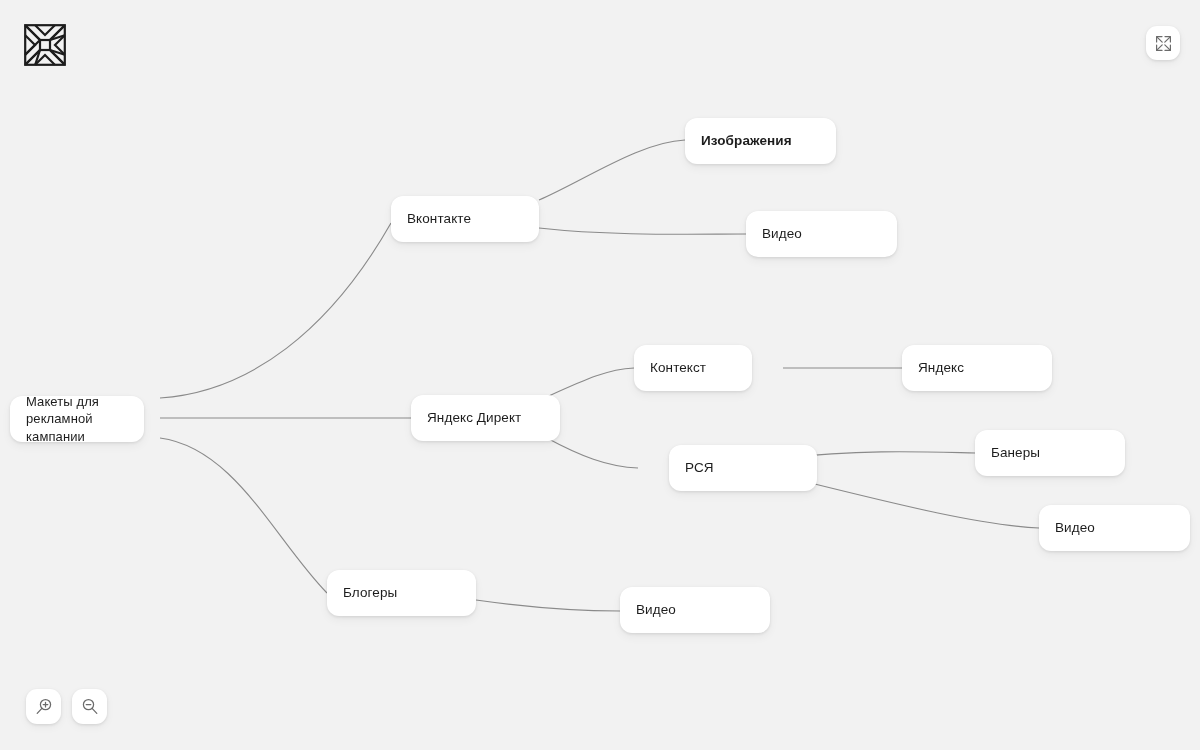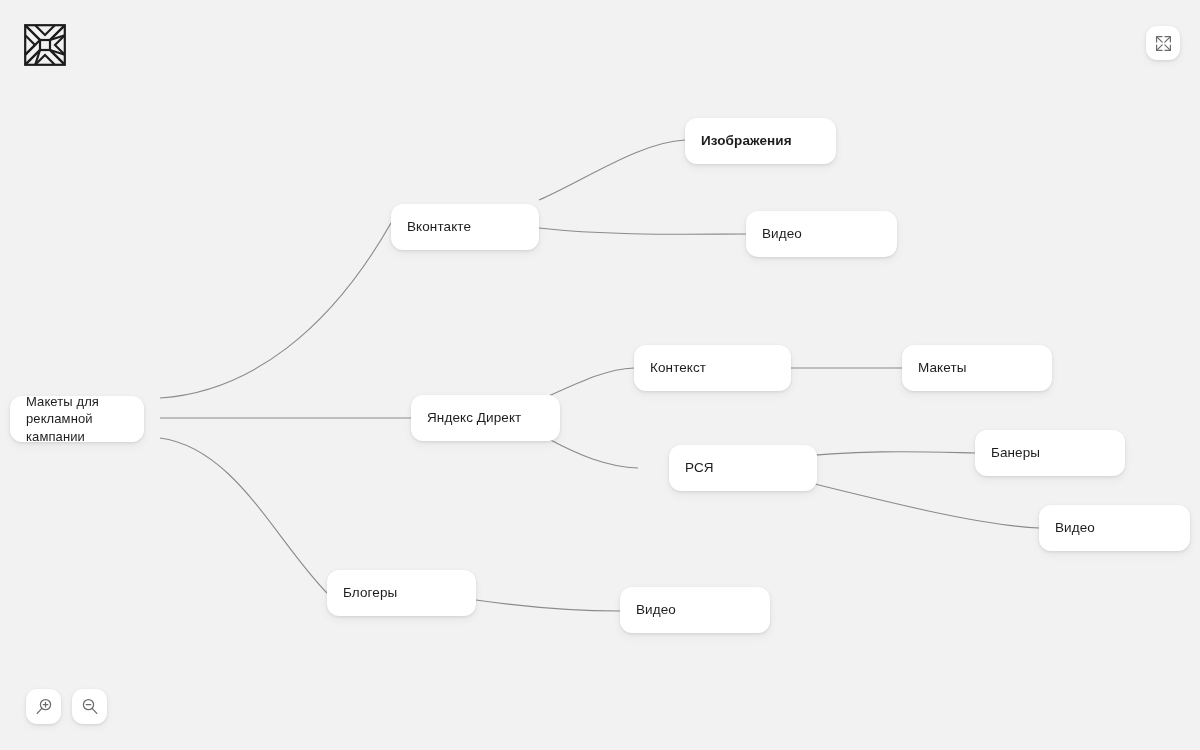--- a/index.html
+++ b/index.html
@@ -131,37 +131,37 @@
       <path d="M 786 458 C 860 449 930 452 975 453"></path>
       <path d="M 786 477 C 880 500 975 525 1039 528"></path>
       <path d="M 476 600 C 540 609 585 611 620 611"></path>
     </svg>
 
   <div id="nodes">
       <div class="node root" style="left: 10px; top: 396px; width: 134px; height: 46px;">
         <span class="node-label">Макеты для
 рекламной кампании</span>
       </div>
-      <div class="node" style="left: 391px; top: 204px; width: 148px; height: 46px;">
+      <div class="node" style="left: 391px; top: 196px; width: 148px; height: 46px;">
         <span class="node-label">Вконтакте</span>
       </div>
       <div class="node" style="left: 685px; top: 118px; width: 151px; height: 46px; font-weight: bold;">
         <span class="node-label">Изображения</span>
       </div>
       <div class="node" style="left: 746px; top: 211px; width: 151px; height: 46px;">
         <span class="node-label">Видео</span>
       </div>
       <div class="node" style="left: 411px; top: 395px; width: 149px; height: 46px;">
         <span class="node-label">Яндекс Директ</span>
       </div>
-      <div class="node" style="left: 634px; top: 345px; width: 157px; height: 46px; text-align: center;">
+      <div class="node" style="left: 634px; top: 345px; width: 118px; height: 46px; text-align: center;">
         <span class="node-label">Контекст</span>
       </div>
       <div class="node" style="left: 902px; top: 345px; width: 150px; height: 46px;">
-        <span class="node-label">Макеты</span>
+        <span class="node-label">Яндекс</span>
       </div>
       <div class="node" style="left: 638px; top: 445px; width: 148px; height: 46px; margin-left: 31px;">
         <span class="node-label">РСЯ</span>
       </div>
       <div class="node" style="left: 975px; top: 430px; width: 150px; height: 46px;">
         <span class="node-label">Банеры</span>
       </div>
       <div class="node" style="left: 1039px; top: 505px; width: 151px; height: 46px;">
         <span class="node-label">Видео</span>
       </div>

